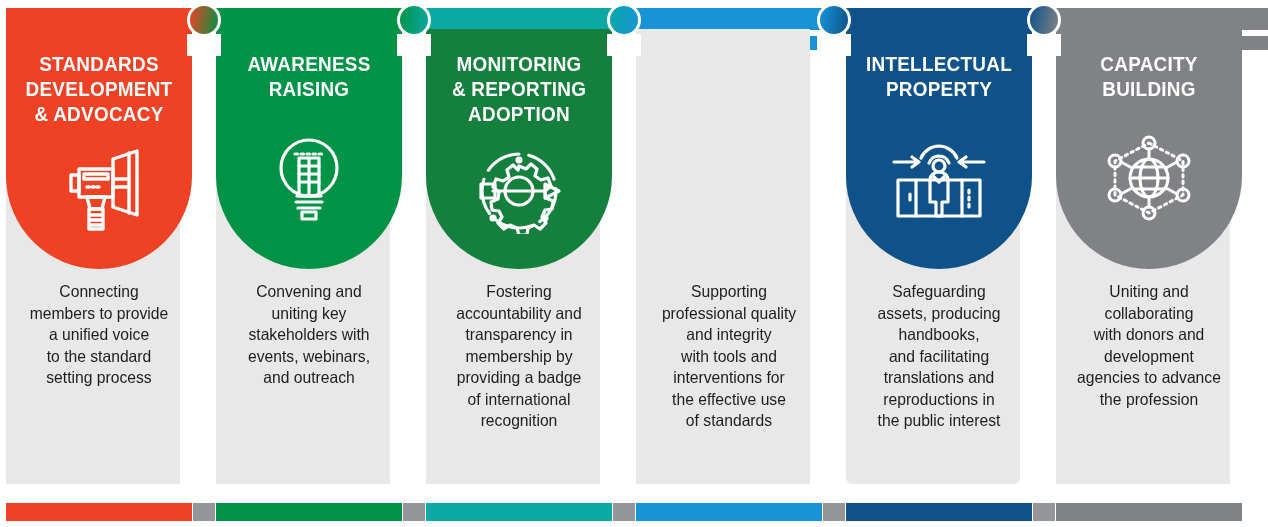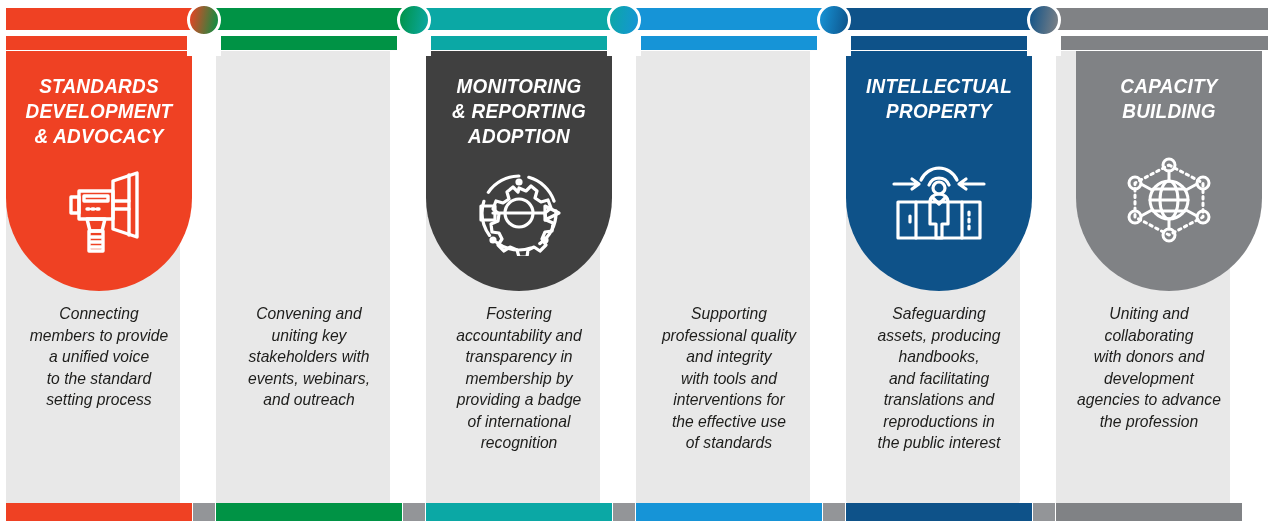--- a/index.html
+++ b/index.html
@@ -17,21 +17,21 @@
   
   .node{
     position:absolute;top:3px;width:34px;height:34px;border-radius:50%;
     border:3px solid #ffffff;box-sizing:border-box;z-index:6;
   }
   .node-notch{
     position:absolute;top:34px;width:34px;height:22px;background:#ffffff;z-index:5;
   }
 
   
-  .col{position:absolute;top:51px;width:174px;height:455px;background:#e8e8e8;font-style:italic;}
+  .col{position:absolute;top:29px;width:174px;height:455px;background:#e8e8e8;}
   .card{
     position:absolute;left:0;top:0;width:186px;height:240px;
     border-radius:0 0 93px 93px;
     display:flex;flex-direction:column;align-items:center;
   }
   .card-title{
     margin-top:22px;width:168px;text-align:center;color:#ffffff;
     font-size:21px;line-height:25px;font-weight:700;
     letter-spacing:0.3px;text-transform:uppercase;
     font-family:"Liberation Sans Narrow","Liberation Sans",sans-serif;
@@ -96,30 +96,49 @@
         </div>
         <div class="col-body" style="color: rgb(29, 29, 27);">
           <div>Connecting</div>
           <div>members to provide</div>
           <div>a unified voice</div>
           <div>to the standard</div>
           <div>setting process</div>
         </div>
       </div>
       <div class="col" style="left: 216px; background: rgb(232, 232, 232);">
+        <div class="card" style="background: rgb(0, 147, 69);">
+          <div class="card-title">
+            <div>AWARENESS</div>
+            <div>RAISING</div>
+          </div>
+          <div class="card-icon">
+            <svg width="80" height="92" viewBox="0 0 80 92" fill="none" stroke="#fff" stroke-width="3.2" stroke-linejoin="round" stroke-linecap="round">
+              <circle cx="40" cy="36" r="28"></circle>
+              <rect x="30" y="26" width="20" height="38"></rect>
+              <path d="M40 26 v38"></path>
+              <path d="M30 34 h20 M30 42 h20 M30 50 h20"></path>
+              <g stroke-dasharray="2.5 3.5">
+                <path d="M26 22 h28"></path>
+              </g>
+              <path d="M28 64 h24 M27 70 h26 M29 76 h22"></path>
+              <rect x="33" y="80" width="14" height="7"></rect>
+            </svg>
+          </div>
+        </div>
         <div class="col-body" style="color: rgb(29, 29, 27);">
           <div>Convening and</div>
           <div>uniting key</div>
           <div>stakeholders with</div>
           <div>events, webinars,</div>
           <div>and outreach</div>
         </div>
       </div>
       <div class="col" style="left: 426px; background: rgb(232, 232, 232);">
-        <div class="card" style="background: #404040;">
+        <div class="card" style="background: #15803d;">
           <div class="card-title">
             <div>MONITORING</div>
             <div>&amp; REPORTING</div>
             <div>ADOPTION</div>
           </div>
           <div class="card-icon">
             <svg width="104" height="86" viewBox="0 0 104 86" fill="none" stroke="#fff" stroke-width="3.2" stroke-linejoin="round" stroke-linecap="round">
               <circle cx="52" cy="43" r="37" stroke-dasharray="36 10"></circle>
               <path d="M52 18 l7 3 5-5 6 5-2 7 6 4 7-2 3 8-6 5 1 7 7 3-1 8-7 1-3 7 4 6-6 6-6-4-6 3-1 7h-8l-2-7-7-3-6 4-6-6 4-6-3-6-7-1-1-8 7-3 1-7-6-5 3-8 7 2 6-4-2-7 6-5 5 5z"></path>
               <circle cx="52" cy="43" r="14"></circle>
@@ -179,21 +198,21 @@
           <div>Safeguarding</div>
           <div>assets, producing</div>
           <div>handbooks,</div>
           <div>and facilitating</div>
           <div>translations and</div>
           <div>reproductions in</div>
           <div>the public interest</div>
         </div>
       </div>
       <div class="col" style="left: 1056px; background: rgb(232, 232, 232);">
-        <div class="card" style="background: rgb(128, 130, 133); margin-left: 20px;">
+        <div class="card" style="background: rgb(128, 130, 133);">
           <div class="card-title">
             <div>CAPACITY</div>
             <div>BUILDING</div>
           </div>
           <div class="card-icon">
             <svg width="104" height="90" viewBox="0 0 104 90" fill="none" stroke="#fff" stroke-width="3" stroke-linejoin="round" stroke-linecap="round">
               <g stroke-dasharray="2.5 4">
                 <path d="M52 10 L86 28 L86 62 L52 80 L18 62 L18 28 Z"></path>
               </g>
               <circle cx="52" cy="45" r="19"></circle>

